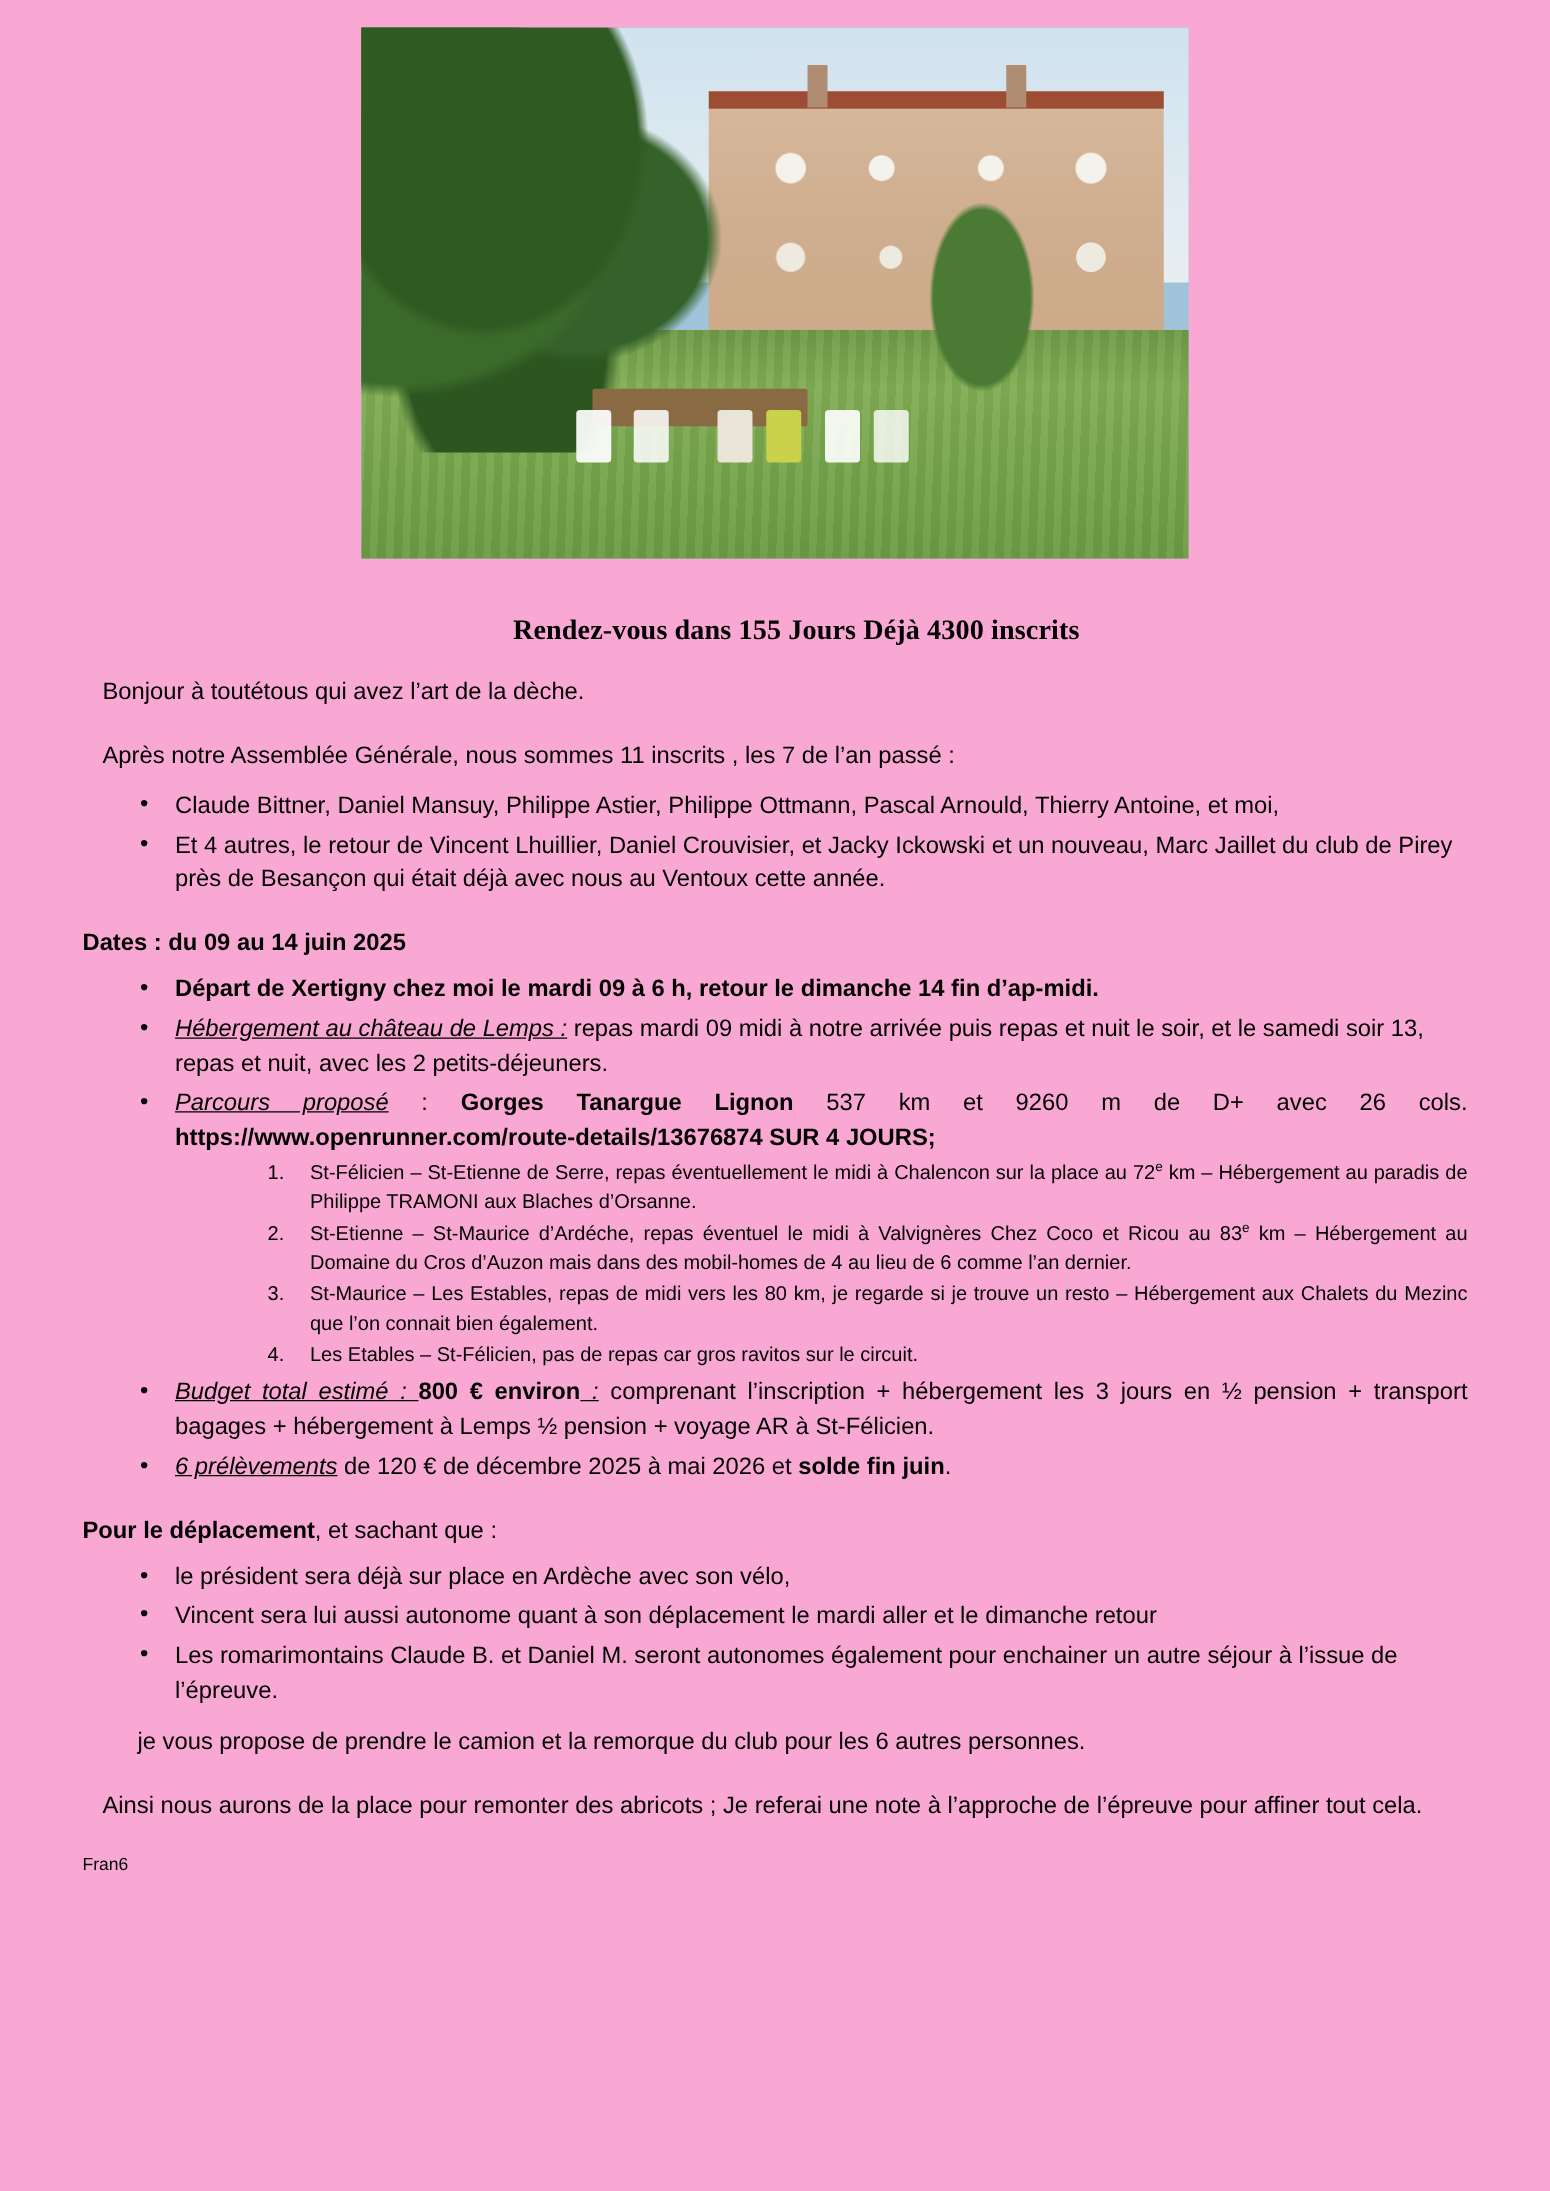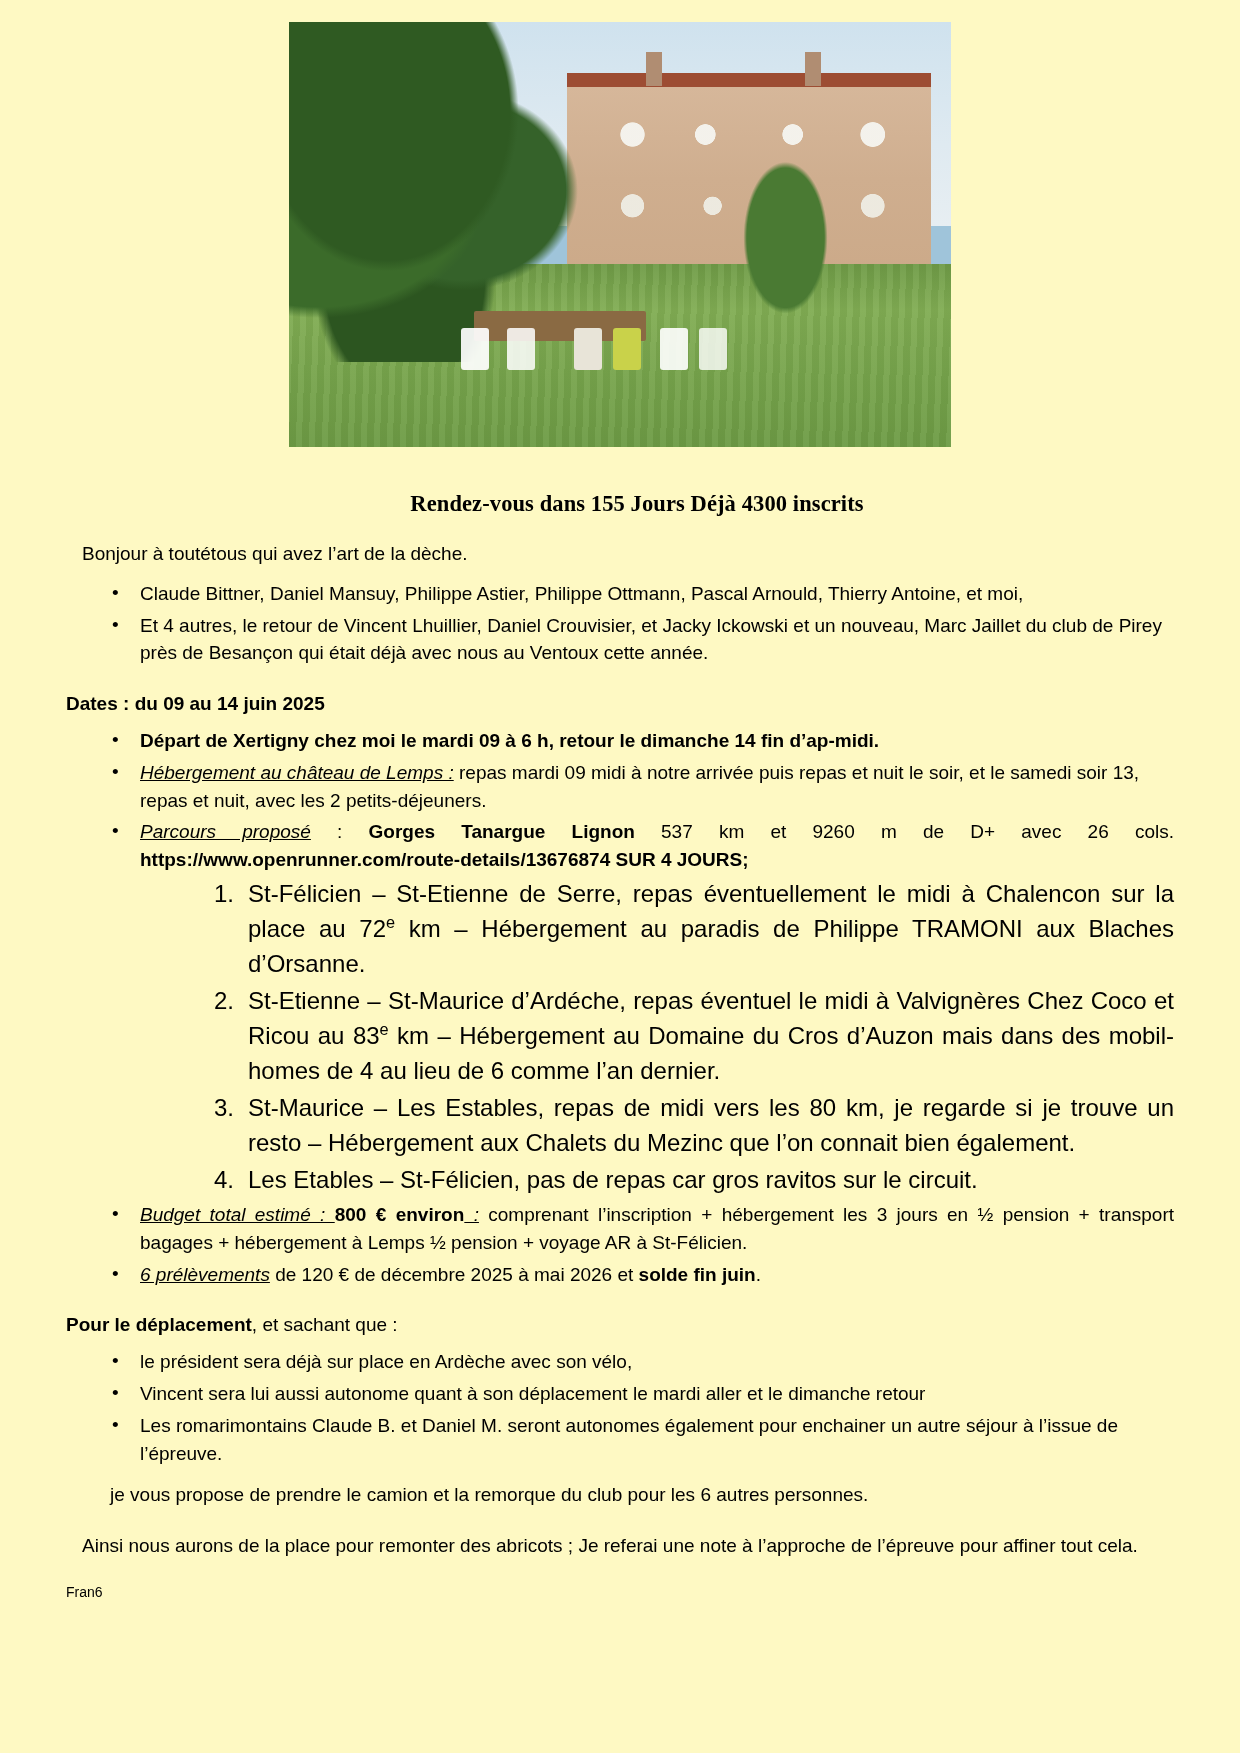--- a/index.html
+++ b/index.html
@@ -13,21 +13,21 @@
     font-family: "Liberation Sans", sans-serif;
     color: #000000;
     -webkit-font-smoothing: antialiased;
   }
   .page {
     position: relative;
     width: 1240px;
     min-height: 1753px;
     box-sizing: border-box;
     padding: 0;
-    background: #fef9c3;
+    background: #f9a8d4;
   }
 
   
   .photo-wrap {
     padding-top: 22px;
     display: flex;
     justify-content: center;
   }
   .photo {
     position: relative;
@@ -152,21 +152,21 @@
 
   ol.nums {
     list-style: none;
     counter-reset: sub;
     padding-left: 74px;
     margin-top: 2px;
   }
   ol.nums > li {
     counter-increment: sub;
     position: relative;
-    font-size: 24px;
+    font-size: 16px;
     line-height: 1.46;
     padding-left: 34px;
     margin-top: 2px;
   }
   ol.nums > li::before {
     content: counter(sub) ".";
     position: absolute;
     left: 0;
     top: 0;
   }
@@ -215,20 +215,21 @@
       <div class="ph-chair k6"></div>
     </div>
   </div>
 
   <div class="doc-body">
 
     <div class="headline">Rendez-vous dans 155 Jours    Déjà 4300 inscrits</div>
 
     <p class="para">Bonjour à toutétous qui avez l’art de la dèche.</p>
 
+    <p class="para">Après notre Assemblée Générale, nous sommes 11 inscrits , les 7 de l’an passé :</p>
 
     <ul class="bullets">
       <li>Claude Bittner, Daniel Mansuy, Philippe Astier, Philippe Ottmann, Pascal Arnould, Thierry Antoine, et moi,</li>
       <li>Et 4 autres, le retour de Vincent Lhuillier, Daniel Crouvisier, et Jacky Ickowski et un nouveau, Marc Jaillet du club de Pirey près de Besançon qui était déjà avec nous au Ventoux cette année.</li>
     </ul>
 
     <p class="section-head"><span class="bu">Dates :</span><span class="b"> </span><span class="b">du 09 au 14 juin 2025</span></p>
 
     <ul class="bullets">
 

